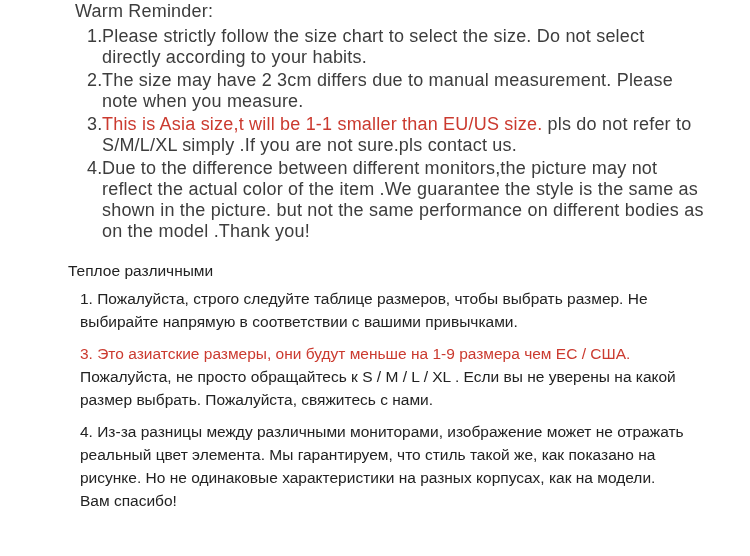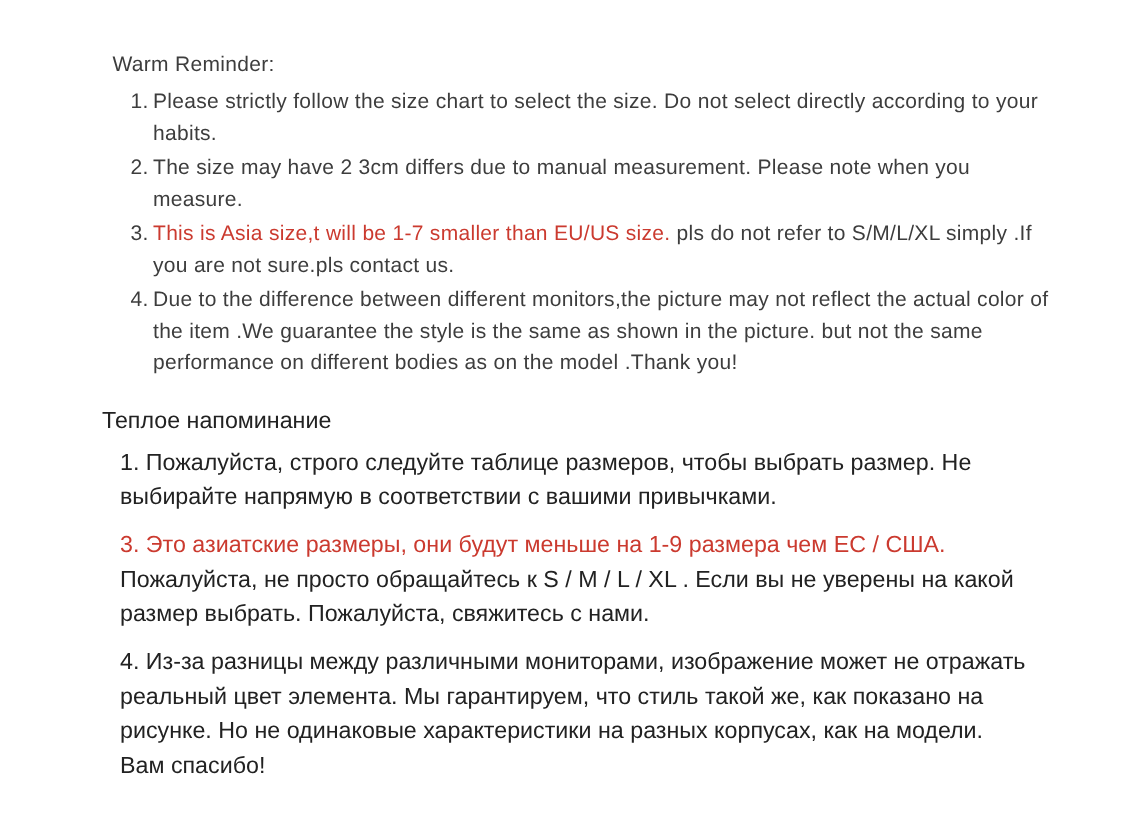--- a/index.html
+++ b/index.html
@@ -15,22 +15,22 @@
   }
   .page {
     width: 100%;
     height: 100%;
     box-sizing: border-box;
   }
 
   
   .en-section {
     box-sizing: border-box;
-    padding: 32px 46px 0 75px;
-    font-size: 14px;
+    padding: 1px 46px 0 75px;
+    font-size: 18px;
     line-height: 21px;
     letter-spacing: 0.2px;
     color: var(--text-en, #3d3d3d);
   }
   .en-title {
     margin-bottom: 4px;
   }
   .en-item {
     position: relative;
     padding-left: 27px;
@@ -79,31 +79,31 @@
       <span class="en-text">Please strictly follow the size chart to select the size. Do not select directly according to your habits.</span>
     </div>
 
     <div class="en-item">
       <span class="en-num">2.</span>
       <span class="en-text">The size may have 2 3cm differs due to manual measurement. Please note when you measure.</span>
     </div>
 
     <div class="en-item">
       <span class="en-num">3.</span>
-      <span class="en-text"><span class="red">This is Asia size,t will be 1-7 smaller than EU/US size.</span><span> pls do not refer to S/M/L/XL simply .If you are not sure.pls contact us.</span></span>
+      <span class="en-text"><span class="red">This is Asia size,t will be 1-1 smaller than EU/US size.</span><span> pls do not refer to S/M/L/XL simply .If you are not sure.pls contact us.</span></span>
     </div>
 
     <div class="en-item">
       <span class="en-num">4.</span>
       <span class="en-text">Due to the difference between different monitors,the picture may not reflect the actual color of the item .We guarantee the style is the same as shown in the picture. but not the same performance on different bodies as on the model .Thank you!</span>
     </div>
   </section>
 
   <section class="ru-section">
-    <div class="ru-title">Теплое напоминание</div>
+    <div class="ru-title">Теплое различными</div>
 
     <p class="ru-item">1. Пожалуйста, строго следуйте таблице размеров, чтобы выбрать размер. Не выбирайте напрямую в соответствии с вашими привычками.</p>
 
 
     <p class="ru-item"><span class="red block">3. Это азиатские размеры, они будут меньше на 1-9 размера чем ЕС / США.</span><span>Пожалуйста, не просто обращайтесь к S / M / L / XL . Если вы не уверены на какой размер выбрать. Пожалуйста, свяжитесь с нами.</span></p>
 
     <p class="ru-item"><span>4. Из-за разницы между различными мониторами, изображение может не отражать реальный цвет элемента. Мы гарантируем, что стиль такой же, как показано на рисунке. Но не одинаковые характеристики на разных корпусах, как на модели.</span><span class="block">Вам спасибо!</span></p>
   </section>
 
 </div>

